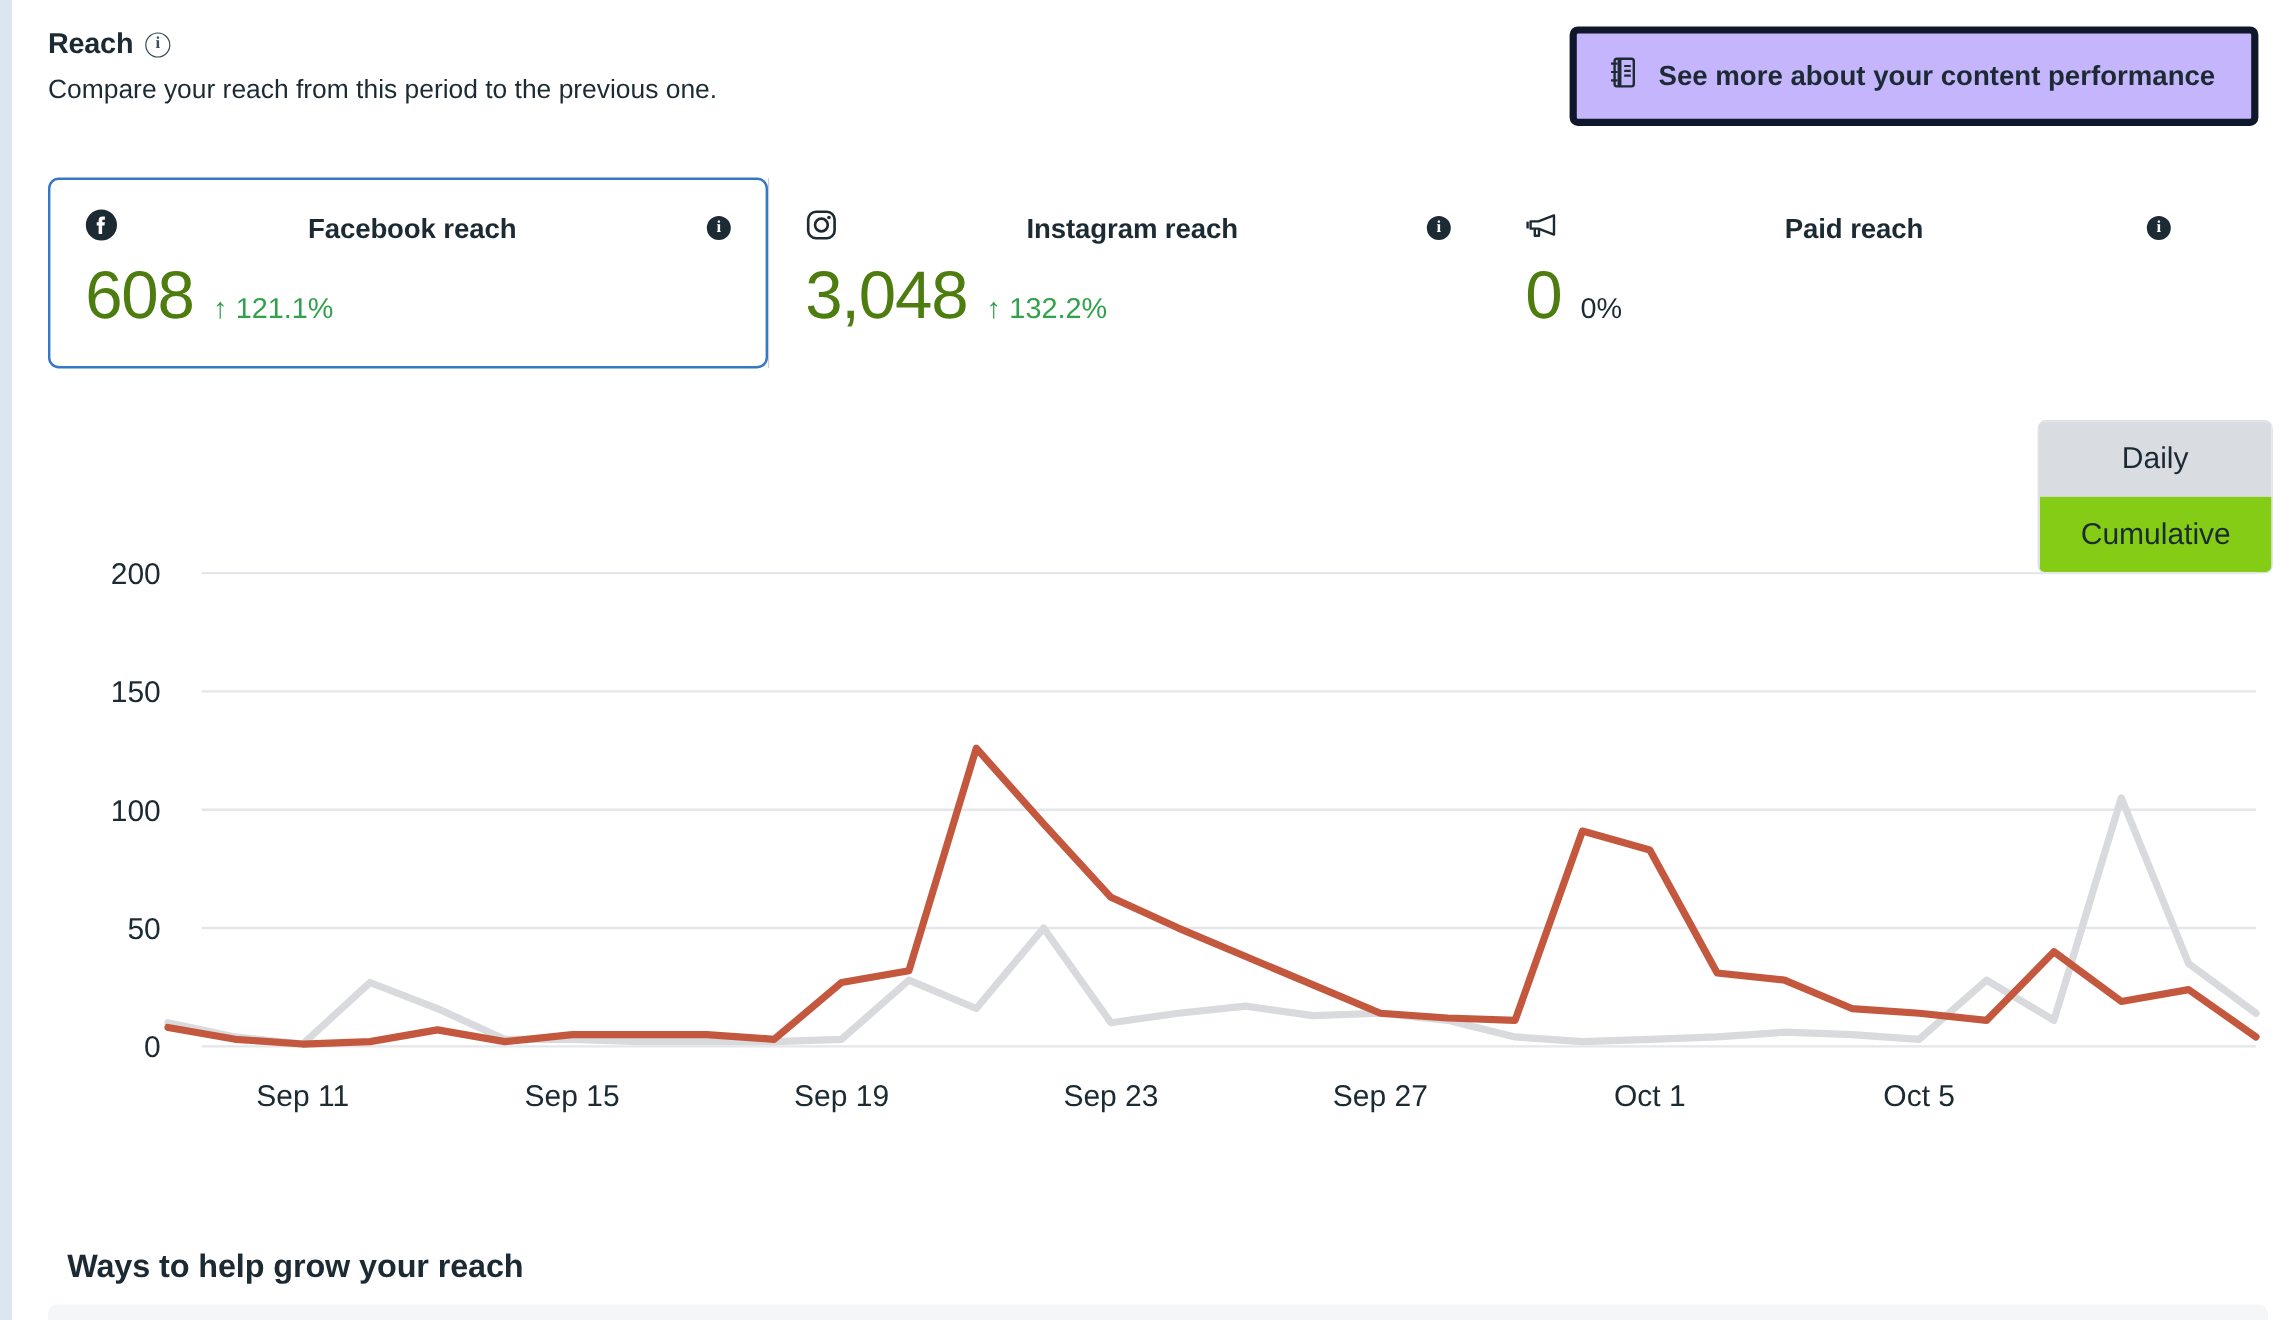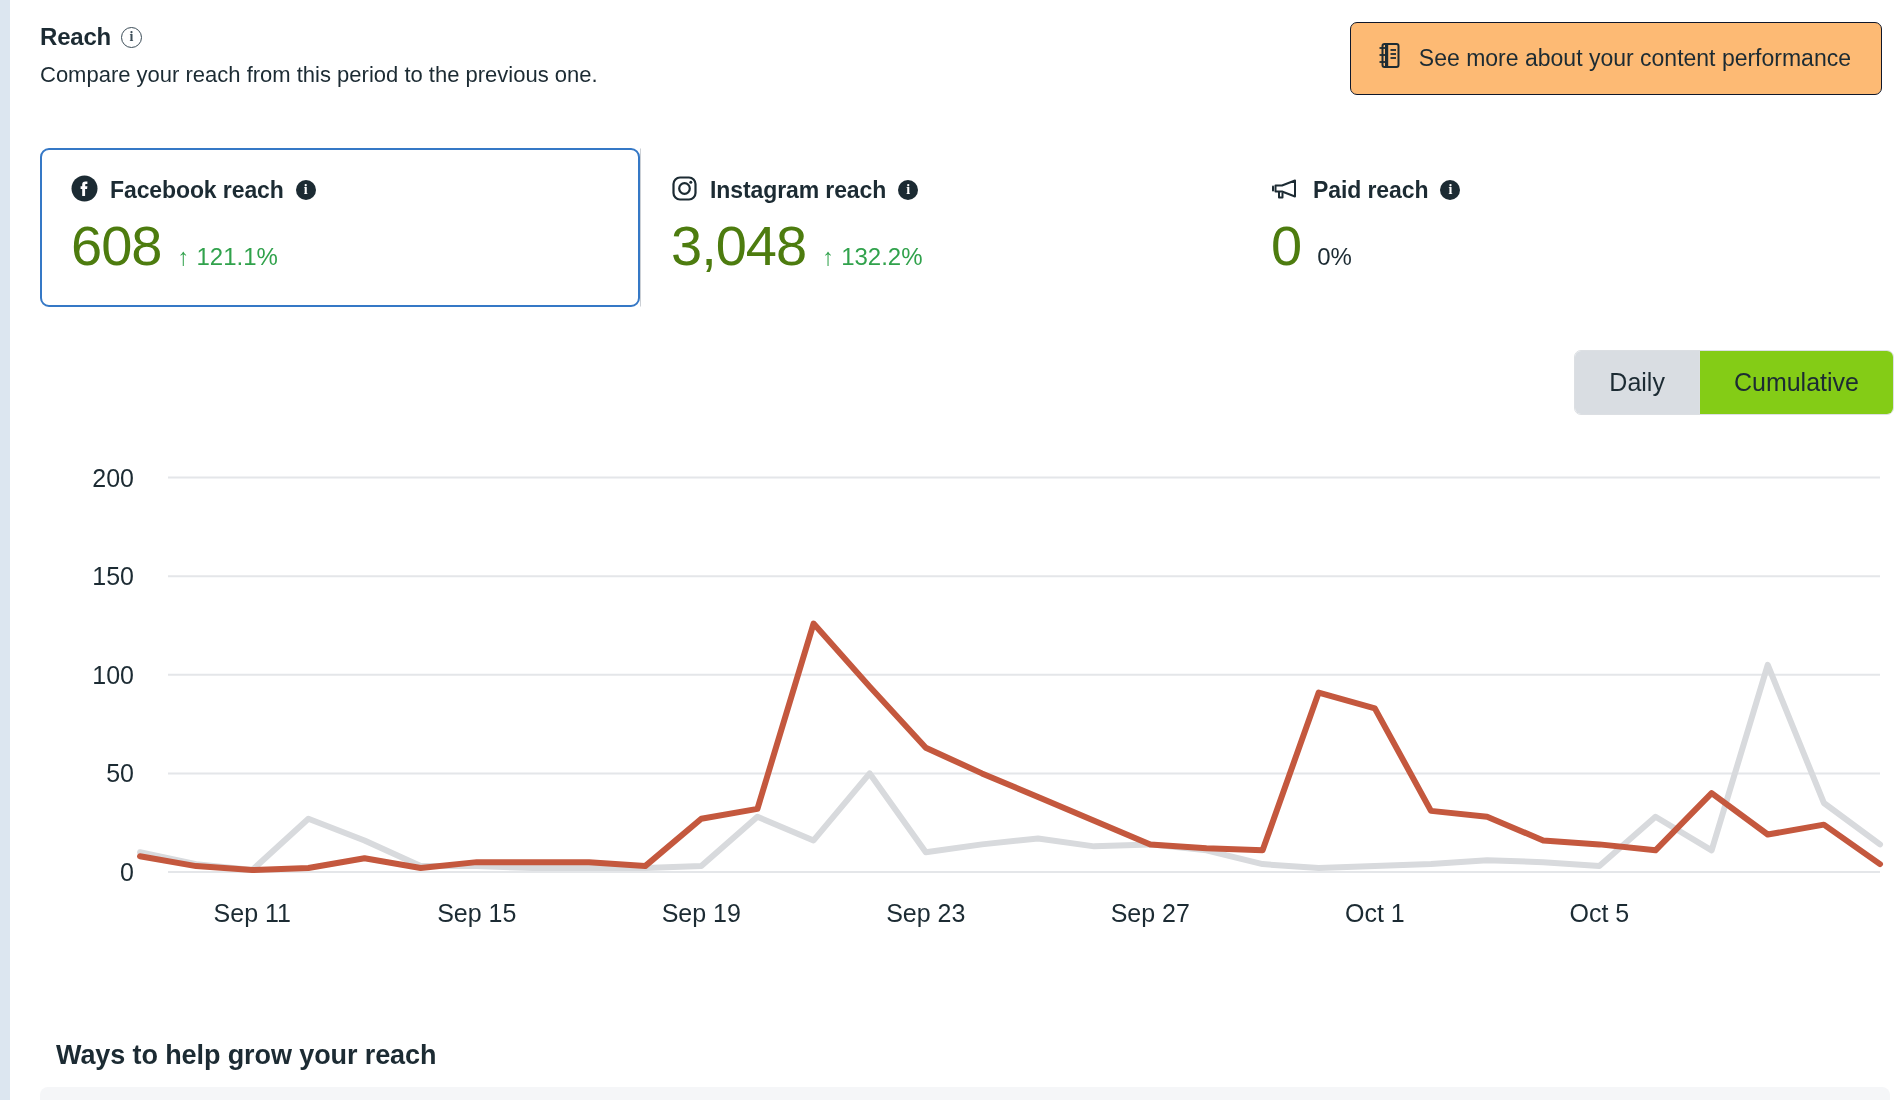--- a/index.html
+++ b/index.html
@@ -75,26 +75,26 @@
     margin-top: 12px;
     font-size: 22px;
     color: #1c2b33;
     font-weight: 400;
   }
 
   .see-more-btn {
     display: inline-flex;
     align-items: center;
     gap: 16px;
-    background: #fdba74;
-    border: 1px solid #0f172a;
+    background: #c4b5fd;
+    border: 6px solid #0f172a;
     border-radius: 7px;
     padding: 19px 30px 19px 26px;
     font-size: 23px;
-    font-weight: 400;
+    font-weight: 700;
     color: #1c2b33;
     cursor: pointer;
     white-space: nowrap;
     margin-right: 8px;
   }
   .book-icon { flex: none; display: block; }
 
   
   .metrics {
     position: absolute;
@@ -114,20 +114,21 @@
   .metric-card.selected {
     border: 2px solid #3578c6;
     padding: 25px 29px 29px 29px;
   }
   .metric-card.divided { border-left: 1px solid #ccd0d5; border-radius: 0; }
   .metric-head {
     display: flex;
     align-items: center;
     gap: 12px;
     height: 30px;
+    justify-content: space-between;
   }
   .metric-label {
     font-size: 23px;
     font-weight: 700;
     color: #1c2b33;
     letter-spacing: -0.1px;
   }
   .info-solid {
     display: inline-flex;
     width: 20px; height: 20px;
@@ -167,20 +168,21 @@
   .arrow-up { font-size: 24px; line-height: 1; }
 
   
   .toggle-wrap {
     position: absolute;
     right: 8px; top: 350px;
     display: flex;
     border: 1px solid #dcdfe3;
     border-radius: 7px;
     overflow: hidden;
+    flex-direction: column;
   }
   .toggle-btn {
     padding: 17px 34px;
     font-size: 25px;
     color: #1c2b33;
     background: #84cc16;
     cursor: pointer;
     border: none;
     font-family: "Liberation Sans", sans-serif;
     white-space: nowrap;

